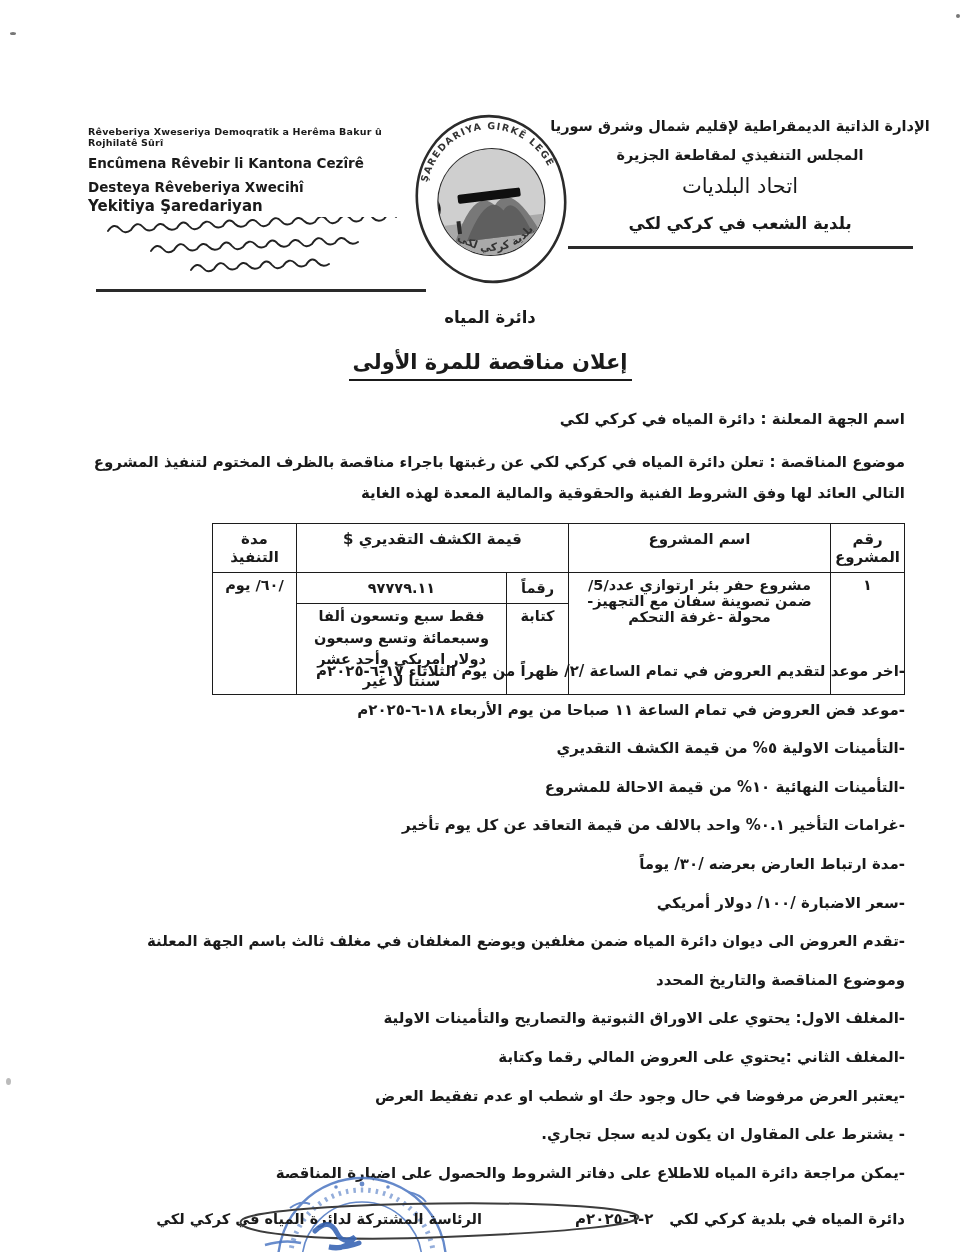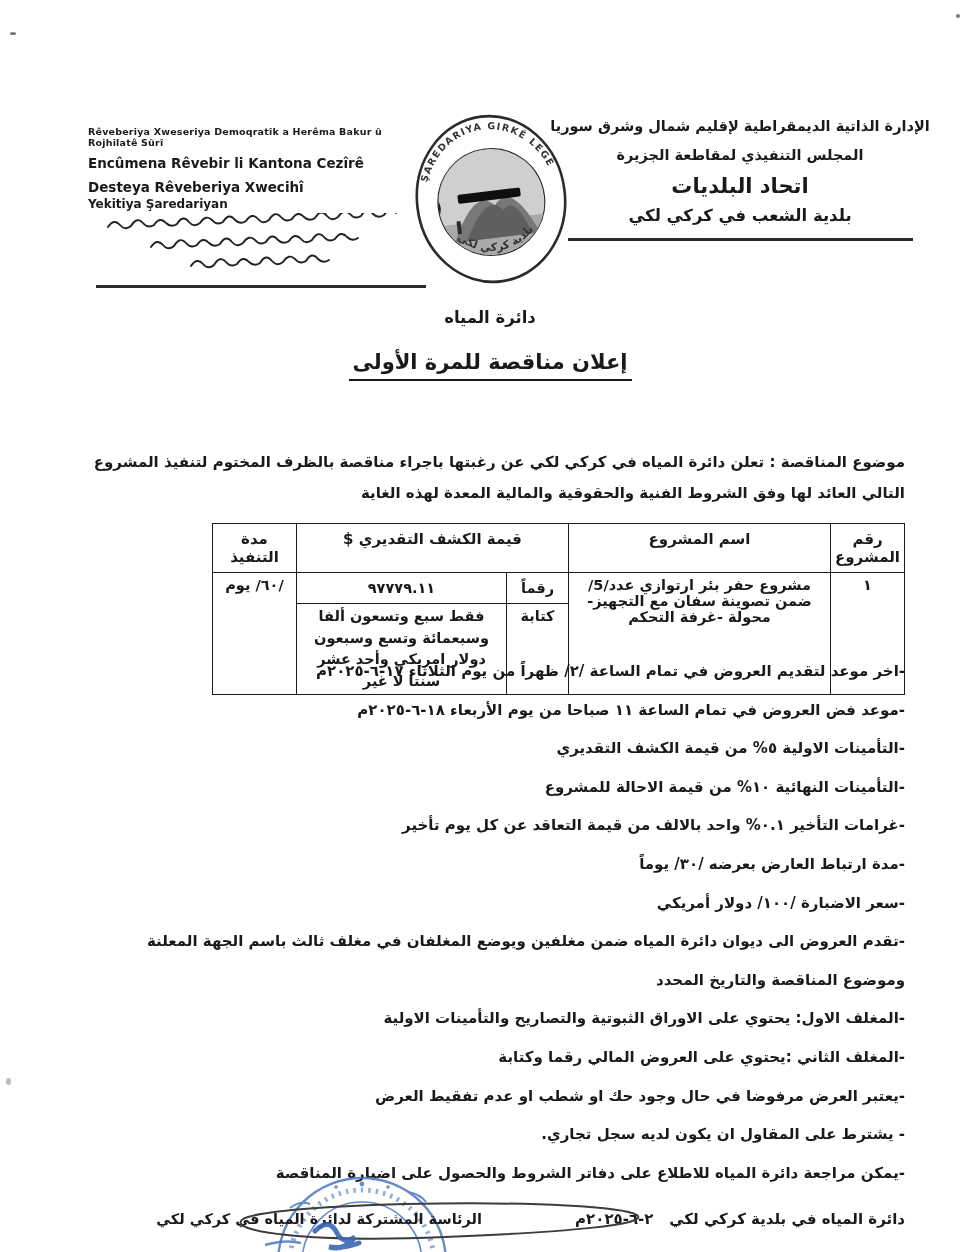--- a/index.html
+++ b/index.html
@@ -3,28 +3,28 @@
 <meta charset="utf-8">
 <style>
   html,body{margin:0;padding:0;background:#ffffff;}
   .page{position:relative;width:980px;height:1252px;background:#fff;overflow:hidden;
         font-family:"DejaVu Sans",sans-serif;color:#1a1a1a;direction:rtl;}
   .abs{position:absolute;}
   
   .hdr-right{top:118px;right:40px;width:400px;text-align:center;}
   .hdr-right .l1{font-size:14.5px;font-weight:bold;margin-bottom:13px;}
   .hdr-right .l2{font-size:14.5px;font-weight:bold;margin-bottom:11px;}
-  .hdr-right .l3{font-size:21px;font-weight:bold;margin-bottom:8px;}
+  .hdr-right .l3{font-size:21px;font-weight:normal;margin-bottom:16px;}
   .hdr-right .l4{font-size:16.5px;font-weight:bold;}
   .hdr-rule{height:2.5px;background:#2a2a2a;margin:13px auto 0;}
   .hdr-left{top:126px;left:88px;width:345px;text-align:left;direction:ltr;}
   .hdr-left .k1{font-size:9.5px;font-weight:bold;letter-spacing:.2px;margin-bottom:7px;}
   .hdr-left .k2{font-size:13.5px;font-weight:bold;margin-bottom:8px;}
   .hdr-left .k3{font-size:13.5px;font-weight:bold;margin-bottom:2px;}
-  .hdr-left .k4{font-size:12px;font-weight:bold;}
+  .hdr-left .k4{font-size:15px;font-weight:bold;}
   
   .dept{top:308px;left:0;width:980px;text-align:center;font-size:16.5px;font-weight:bold;}
   .title-wrap{top:350px;left:0;width:980px;text-align:center;}
   .title-wrap span{font-size:21px;font-weight:bold;border-bottom:2.2px solid #1a1a1a;padding:0 4px 5px;}
   .announcer{top:410px;right:75px;font-size:15px;font-weight:bold;}
   .subject{top:447px;right:75px;width:835px;font-size:15px;font-weight:bold;line-height:31px;}
   
   .tbl{top:523px;right:75px;}
   table{border-collapse:collapse;direction:rtl;}
   td,th{border:1.6px solid #1c1c1c;font-weight:bold;text-align:center;padding:2px 4px;margin-left:13px;}
@@ -94,20 +94,21 @@
       <text font-size="11" font-weight="bold" fill="#333" font-family="DejaVu Sans, sans-serif">
         <textPath href="#sealBot" startOffset="50%" text-anchor="middle">بلدية كركي لكي</textPath>
       </text>
     </g>
   </svg>
 
   <div class="abs dept">دائرة المياه</div>
   <div class="abs title-wrap">
     <span>إعلان مناقصة للمرة الأولى</span>
   </div>
+  <div class="abs announcer">اسم الجهة المعلنة : دائرة المياه في كركي لكي</div>
 
   <div class="abs subject">
     <span>موضوع المناقصة :</span><span> تعلن دائرة المياه في كركي لكي عن رغبتها باجراء مناقصة بالظرف المختوم لتنفيذ المشروع التالي العائد لها وفق الشروط الفنية والحقوقية والمالية المعدة لهذه الغاية</span>
   </div>
 
   <div class="abs tbl">
     <table>
       <colgroup>
         <col style="width:48px">
           <col style="width:262px">

